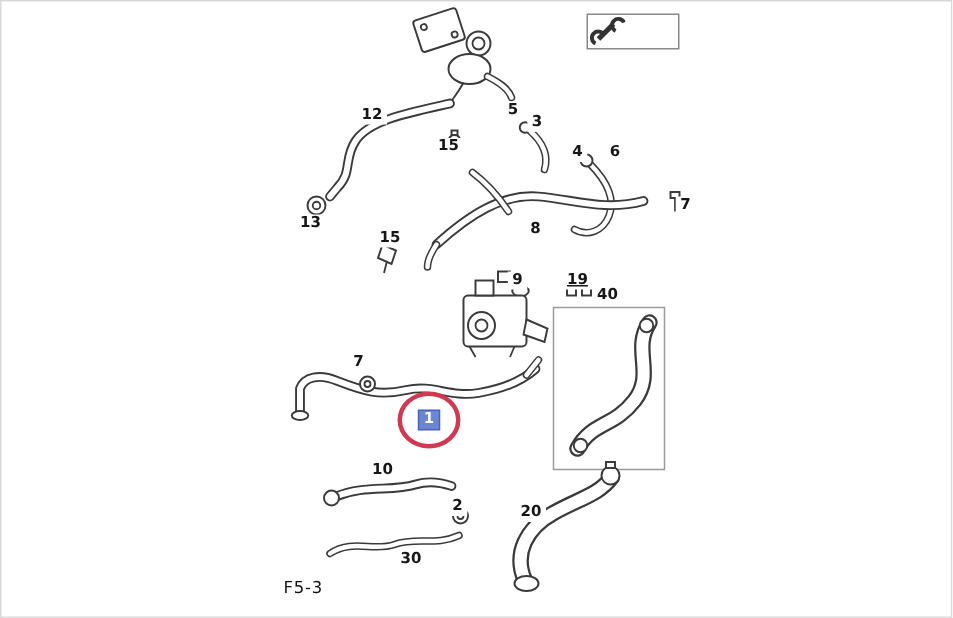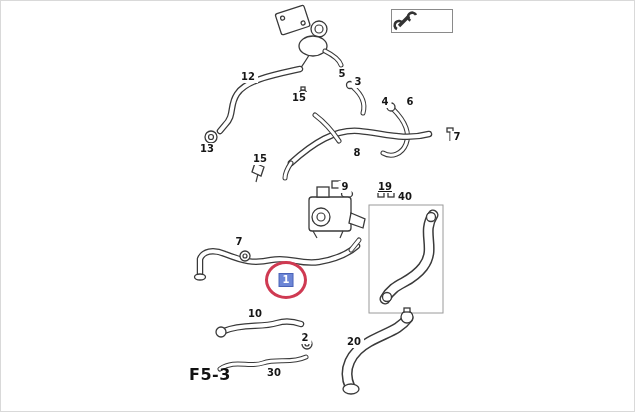--- a/index.html
+++ b/index.html
@@ -32,22 +32,22 @@
     border-radius:50%;z-index:2;pointer-events:none;
   }
   .legend{position:absolute;left:390px;top:8px;width:62px;z-index:3;}
   .legend-cell{
     box-sizing:border-box;border:1px solid #8a8a8a;background:#fff;height:24px;
     display:flex;align-items:center;justify-content:center;
   }
   .legend-cell.fastener{border-top:none;height:26px;justify-content:space-between;padding:0 7px;}
   .legend-number{font-size:10px;font-weight:bold;color:#161616;}
   .figure-code{
-    position:absolute;left:188px;top:364px;z-index:3;
-    font-size:16px;font-weight:bold;color:#111;letter-spacing:.5px;
+    position:absolute;left:188px;top:384px;z-index:3;
+    font-size:11px;font-weight:normal;color:#111;letter-spacing:.5px;
   }
 </style>
 </head>
 <body>
 
 <div class="stage">
 
   <svg width="635" height="412" viewBox="0 0 635 412">
 
     <rect x="368" y="204" width="74" height="108" class="frame"></rect>

